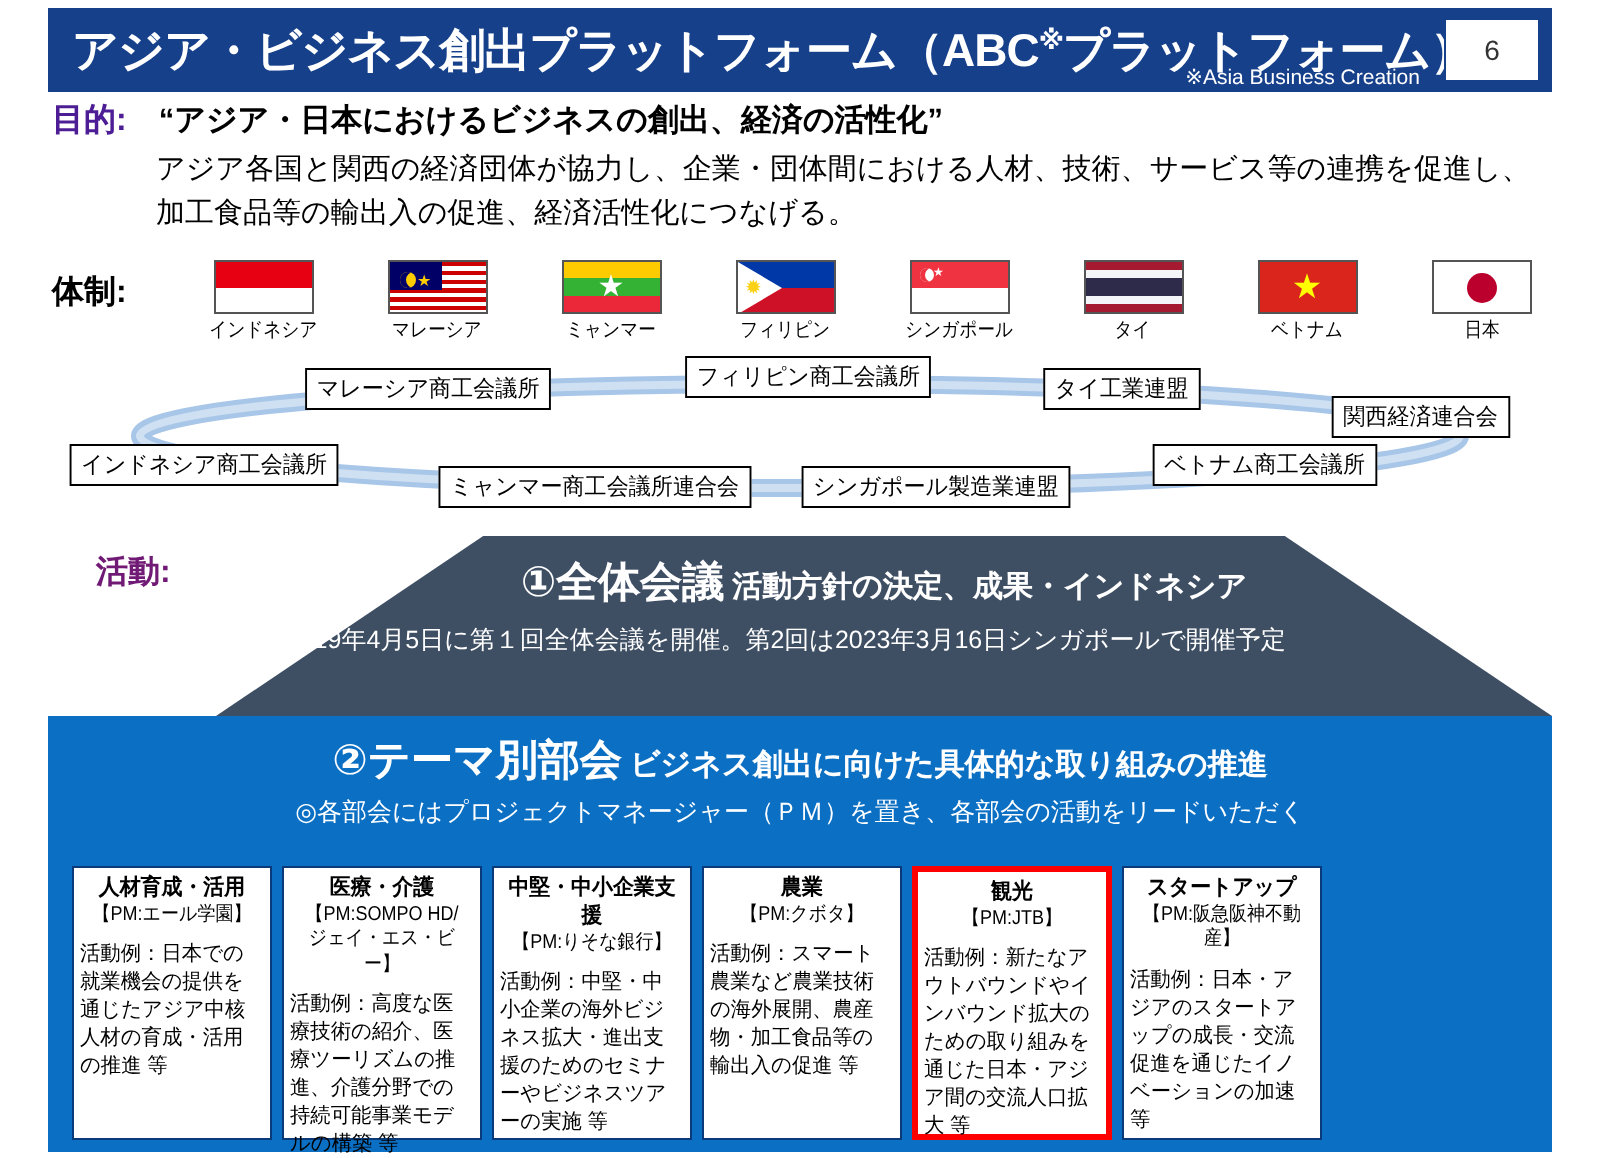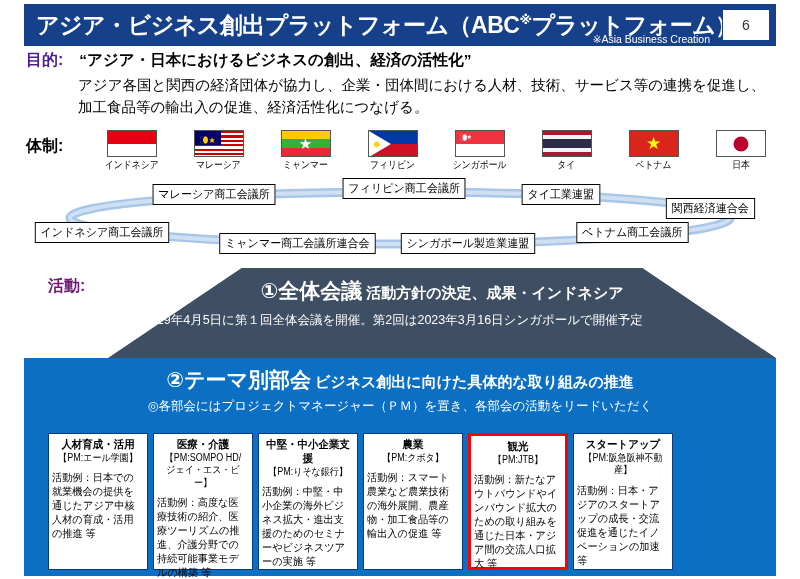--- a/index.html
+++ b/index.html
@@ -130,21 +130,21 @@
   }
   .band-title { position: absolute; top: 8px; left: 50%; transform: translateX(-50%); white-space: nowrap; color:#fff; }
   .band-title .big { font-size: 21px; font-weight: bold; }
   .band-title .sub { font-size: 15px; font-weight: bold; margin-left: 4px; font-family: Liberation Mono, monospace; }
   .band-bullet {
     position: absolute; top: 40px; left: 50%; transform: translateX(-50%);
     color: #ffffff; font-size: 12.5px; white-space: nowrap;
   }
 
   
-  .cols { position: absolute; left: 48px; top: 433px; width: 736px; display: flex; gap: 5px; }
+  .cols { position: absolute; left: 36px; top: 433px; width: 736px; display: flex; gap: 5px; }
   .col {
     width: 100px;
     background: #ffffff;
     border: 1.5px solid #0b3a7a;
     height: 137px;
     padding: 4px 3px 3px 3px;
     display: flex; flex-direction: column;
   }
   .col.hl { border: 3px solid #ff0000; }
   .col-title { font-size: 11px; font-weight: bold; color:#000; text-align:center; line-height:1.25; transform: scaleX(0.95); }

